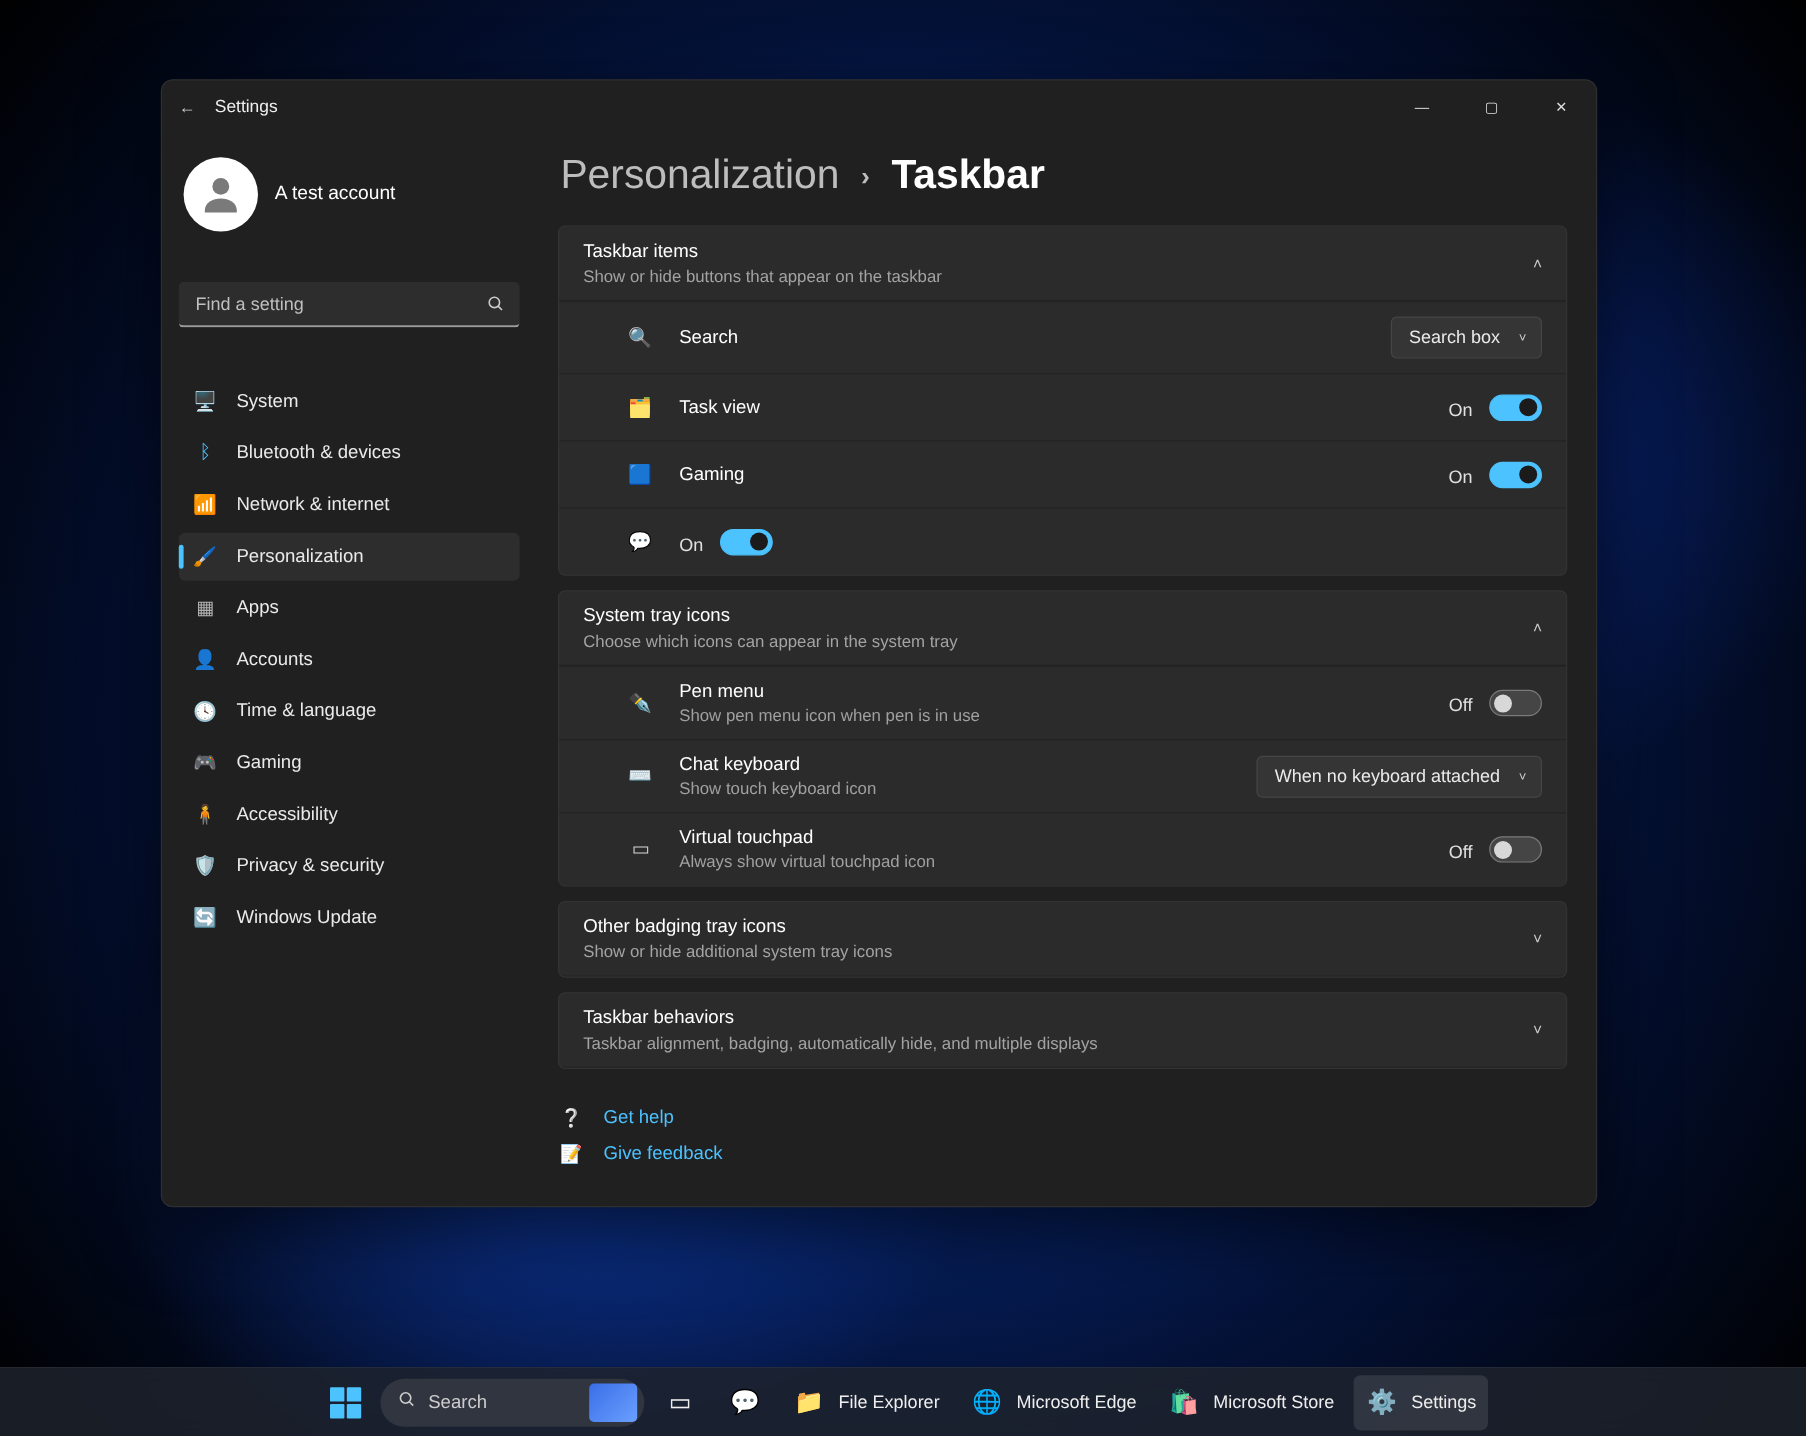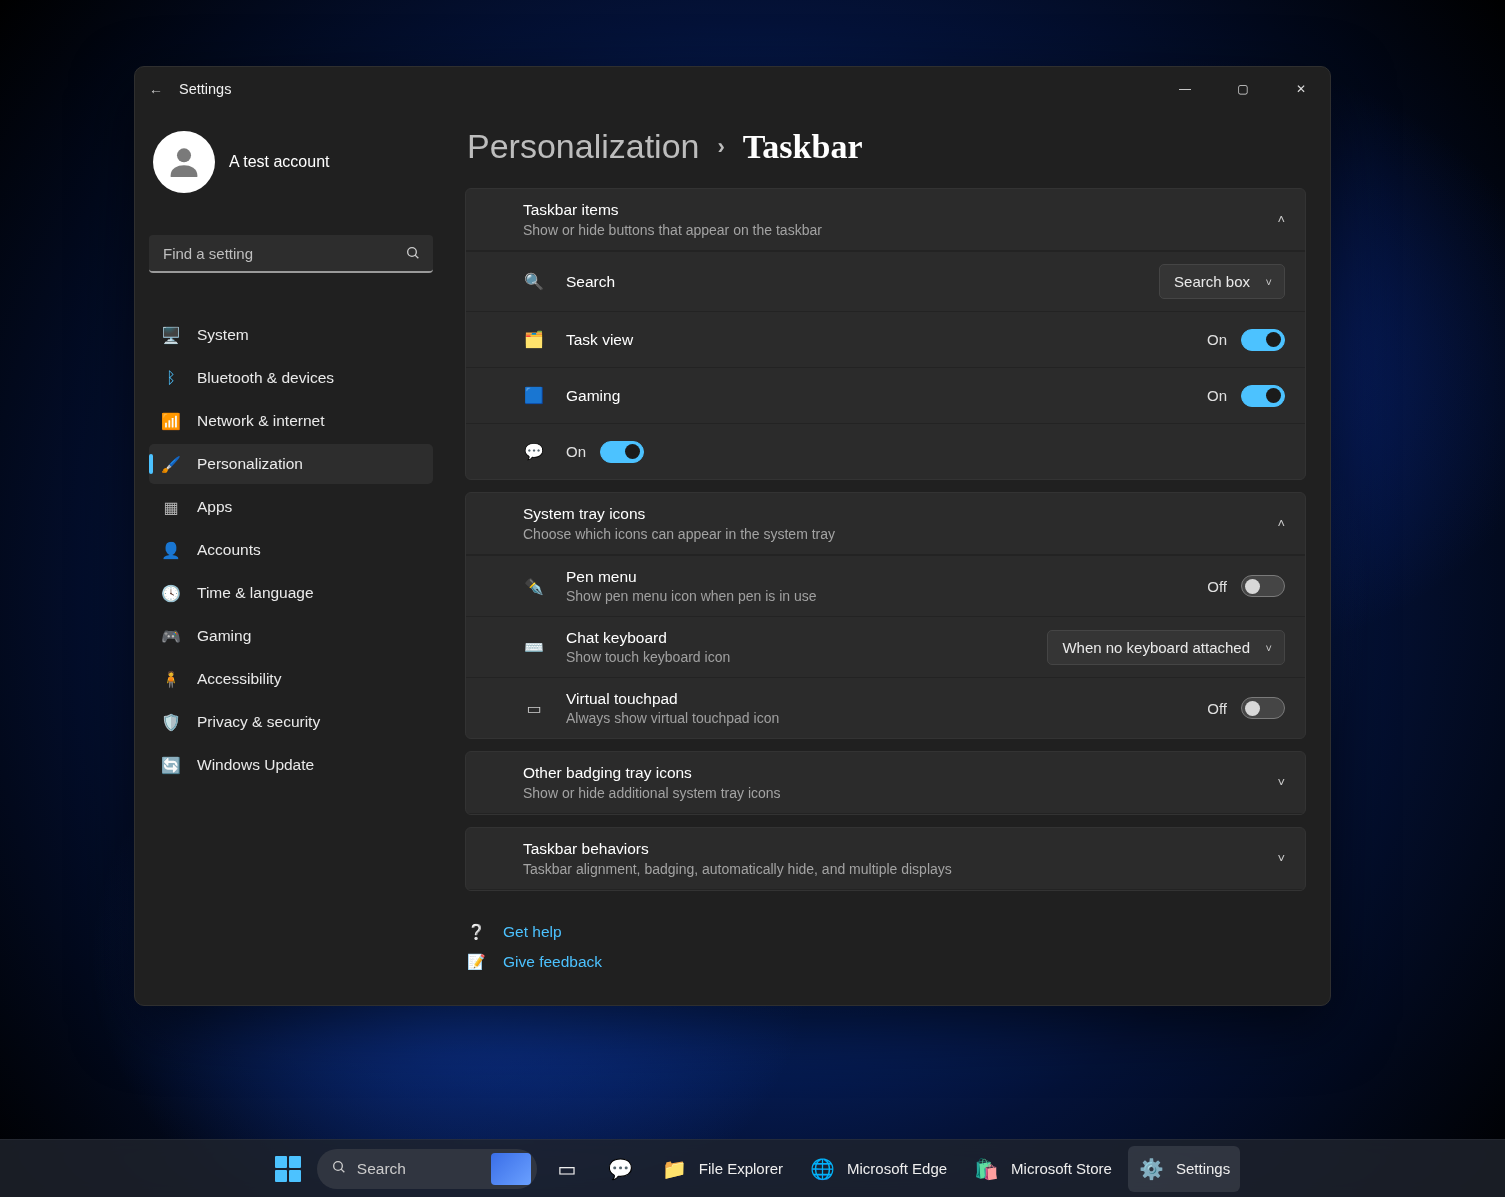--- a/index.html
+++ b/index.html
@@ -49,41 +49,41 @@
     color:#eaeaea; font-size:15.5px; cursor:default;
   }
   .nav-item.active { background:#2d2d2d; position:relative;}
   .nav-item.active::before{content:"";position:absolute;left:0;top:10px;bottom:10px;width:3.5px;background:#4cc2ff;border-radius:3px;}
   .nav-ico { width:20px; height:20px; display:flex; align-items:center; justify-content:center; font-size:16px;}
   
   .content { flex:1; padding:10px 24px 30px 20px; overflow-y:auto; color:#fff;}
   .breadcrumb { display:flex; align-items:center; gap:18px; font-size:34px; font-weight:600; padding:6px 0 22px 2px;}
   .crumb-root{color:#bdbdbd; font-weight:500; font-size:34px;}
   .crumb-sep{color:#bdbdbd; font-size:22px;}
-  .crumb-current{color:#fff;font-family:Liberation Serif, serif;}
+  .crumb-current{color:#fff;}
   .panel {
     background:#2b2b2b; border:1px solid #333; border-radius:6px; margin-bottom:6px; overflow:hidden;
   }
   .panel-head {
     padding:12px 20px; display:flex; align-items:center; border-bottom:1px solid #232323;
   }
   .panel-head.collapsible{cursor:default;}
-  .phead-txt { flex:1;margin-left:37px; }
+  .phead-txt { flex:1; }
   .phead-title{font-size:15.5px;color:#fff;}
   .phead-sub{font-size:14px;color:#a3a3a3;margin-top:3px;}
   .chev{color:#ccc;font-size:13px;}
   .row {
     display:flex; align-items:center; padding:12px 20px 12px 56px; border-top:1px solid #232323;
     min-height:56px;
   }
   .row-ico{width:24px;margin-right:20px;color:#d0d0d0;display:flex;align-items:center;justify-content:center;font-size:16px;}
   .row-txt{flex:1;}
   .row-title{font-size:15.5px;color:#fff;}
   .row-sub{font-size:14px;color:#a0a0a0;margin-top:2px;}
-  .row-ctrl{display:flex;align-items:center;gap:14px;}
+  .row-ctrl{display:flex;align-items:flex-end;gap:14px;}
   .state-label{font-size:15px;color:#e0e0e0;}
   
   .toggle{width:44px;height:22px;border-radius:12px;background:#454545;border:1px solid #7a7a7a;position:relative;}
   .toggle .knob{position:absolute;top:2.5px;width:15px;height:15px;border-radius:50%;background:#d8d8d8;}
   .toggle.off .knob{left:3px;}
   .toggle.on{background:#4cc2ff;border-color:#4cc2ff;}
   .toggle.on .knob{right:3px;background:#1b1b1b;}
   
   .dropdown{background:#353535;border:1px solid #454545;border-radius:5px;padding:8px 34px 8px 14px;font-size:15px;color:#eaeaea;position:relative;min-width:120px;}
   .dropdown .dd-chev{position:absolute;right:12px;top:11px;font-size:11px;color:#ccc;}

